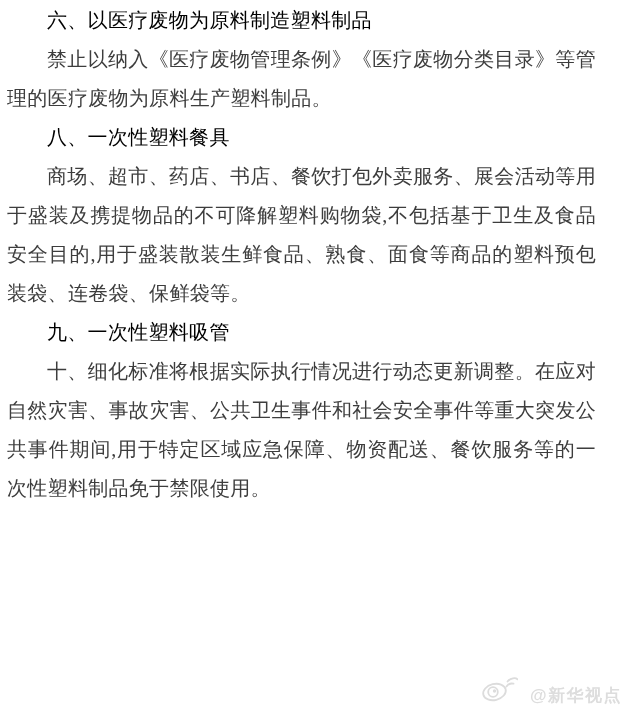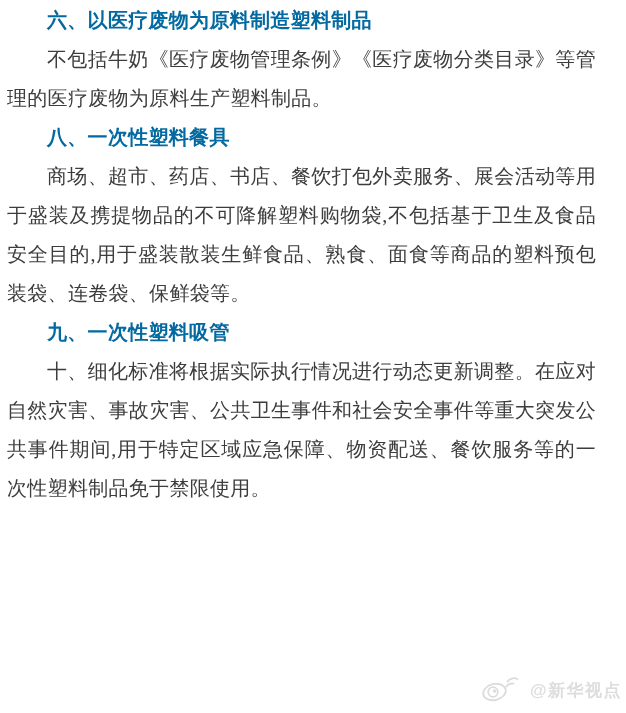--- a/index.html
+++ b/index.html
@@ -24,46 +24,46 @@
     margin: 0;
     font-size: 20px;
     line-height: 39px;
     letter-spacing: 0.3px;
     color: #3d3d3d;
     text-align: justify;
     text-justify: inter-character;
     text-indent: 2em;
   }
   .doc-heading {
-    font-weight: bold;
-    color: #0369a1;
+    font-weight: normal;
+    color: #000000;
   }
   .watermark {
     position: absolute;
     right: 4px;
     bottom: 6px;
     display: flex;
-    align-items: center;
+    align-items: flex-end;
     gap: 12px;
     pointer-events: none;
   }
   .wm-handle {
     font-family: "Liberation Sans", "DejaVu Sans", sans-serif;
     font-size: 17px;
     font-weight: bold;
     letter-spacing: 1.5px;
     color: #dddddd;
   }
 </style>
 </head>
 <body>
 
 <div class="page">
   <p class="doc-block doc-heading">六、以医疗废物为原料制造塑料制品</p>
-  <p class="doc-block">不包括牛奶《医疗废物管理条例》《医疗废物分类目录》等管理的医疗废物为原料生产塑料制品。</p>
+  <p class="doc-block">禁止以纳入《医疗废物管理条例》《医疗废物分类目录》等管理的医疗废物为原料生产塑料制品。</p>
   <p class="doc-block doc-heading">八、一次性塑料餐具</p>
   <p class="doc-block">商场、超市、药店、书店、餐饮打包外卖服务、展会活动等用于盛装及携提物品的不可降解塑料购物袋,不包括基于卫生及食品安全目的,用于盛装散装生鲜食品、熟食、面食等商品的塑料预包装袋、连卷袋、保鲜袋等。</p>
   <p class="doc-block doc-heading">九、一次性塑料吸管</p>
   <p class="doc-block">十、细化标准将根据实际执行情况进行动态更新调整。在应对自然灾害、事故灾害、公共卫生事件和社会安全事件等重大突发公共事件期间,用于特定区域应急保障、物资配送、餐饮服务等的一次性塑料制品免于禁限使用。</p>
 
   <div class="watermark">
     <span>
       <svg width="37" height="30" viewBox="0 0 37 30" aria-hidden="true">
         <g fill="none" stroke="#dcdcdc" stroke-width="1.8" stroke-linecap="round">
           <ellipse cx="13.5" cy="19" rx="11.5" ry="8" transform="rotate(-14 13.5 19)"></ellipse>

